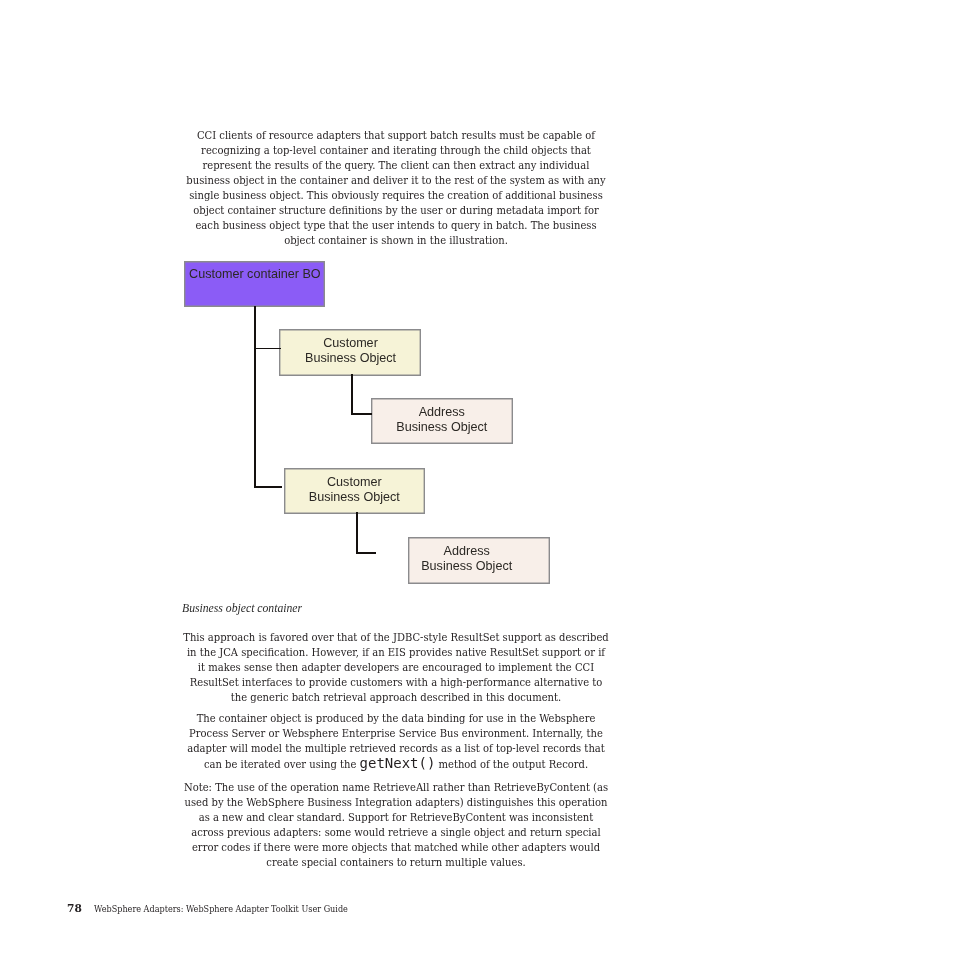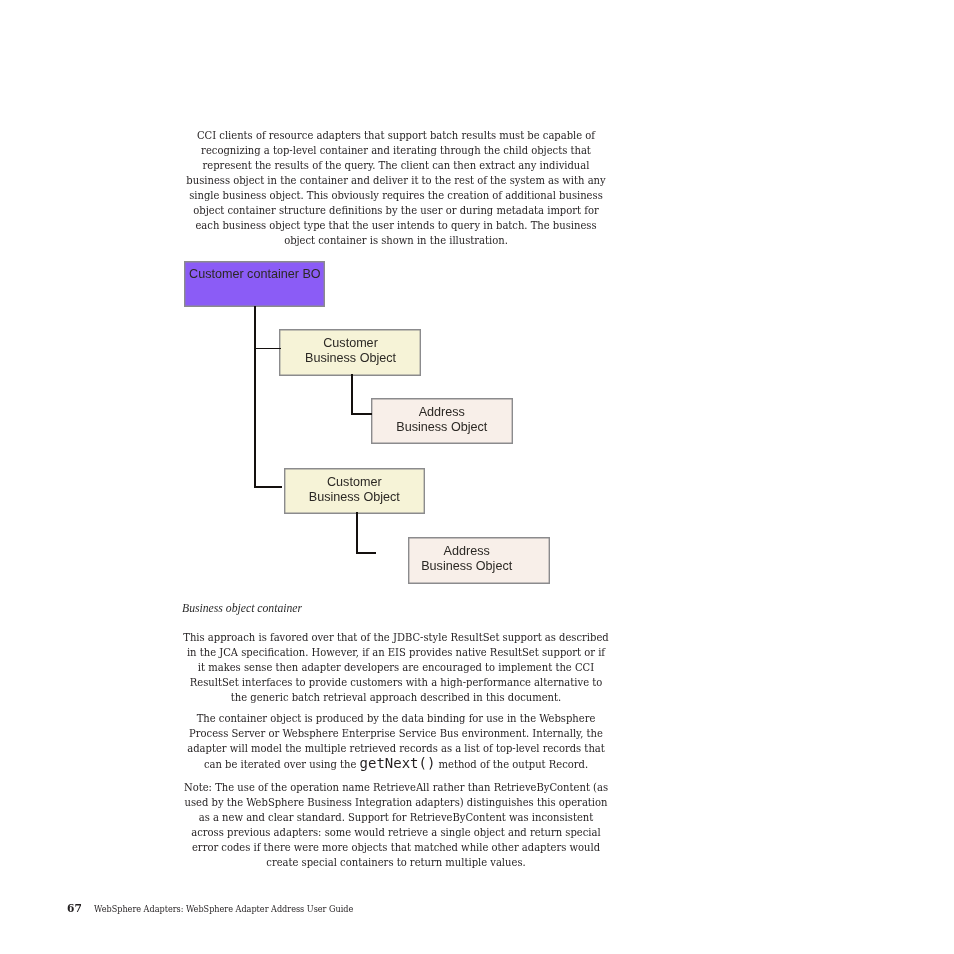--- a/index.html
+++ b/index.html
@@ -115,16 +115,16 @@
     </div>
 
   <div class="caption">Business object container</div>
 
   <div class="body-text" style="top:630.4px"><span>This approach is favored over that of the </span><span class="ital">JDBC-style</span><span> ResultSet support as described in the JCA specification. However, if an EIS provides native ResultSet support or if it makes sense then adapter developers are encouraged to implement the CCI ResultSet interfaces to provide customers with a high-performance alternative to the generic batch retrieval approach described in this document.</span></div>
 
   <div class="body-text" style="top:711px"><span>The container object is produced by the data binding for use in the Websphere Process Server or Websphere Enterprise Service Bus environment. Internally, the adapter will model the multiple retrieved records as a list of top-level records that can be iterated over using the </span><span class="mono">getNext()</span><span> method of the output Record.</span></div>
 
   <div class="body-text" style="top:779.6px"><span class="bold">Note:</span><span> The use of the operation name RetrieveAll rather than RetrieveByContent (as used by the WebSphere Business Integration adapters) distinguishes this operation as a new and clear standard. Support for RetrieveByContent was inconsistent across previous adapters: some would retrieve a single object and return special error codes if there were more objects that matched while other adapters would create special containers to return multiple values.</span></div>
 
-  <div class="folio">67</div>
-  <div class="runhead">WebSphere Adapters:  WebSphere Adapter Address User Guide</div>
+  <div class="folio">78</div>
+  <div class="runhead">WebSphere Adapters:  WebSphere Adapter Toolkit User Guide</div>
 
 </div>
 
 </body></html>

